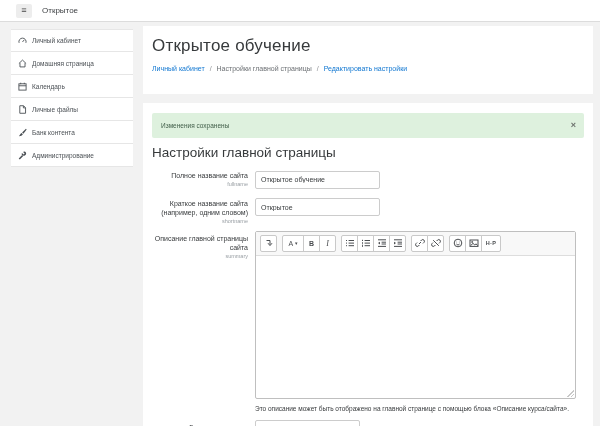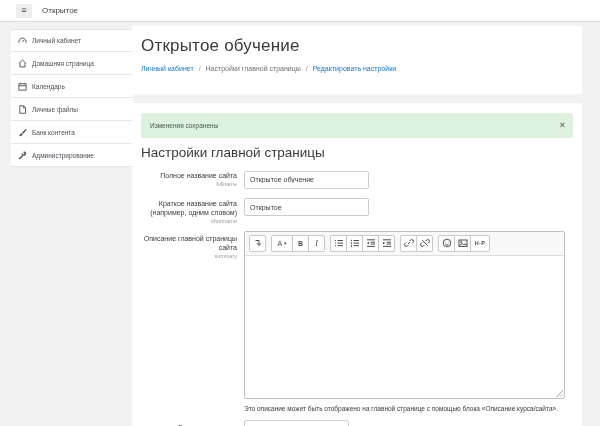--- a/index.html
+++ b/index.html
@@ -28,21 +28,21 @@
   .nav-list { margin:6px 0 0 11px; width:122px; }
   .nav-item {
     height:23px; background:#fff; border-bottom:1px solid #e6e6e6;
     display:flex; align-items:center; padding-left:7px; cursor:pointer;
   }
   .nav-item:first-child { border-top:1px solid #e6e6e6; }
   .nav-item .nicon { width:9px; height:9px; margin-right:5px; flex:none; color:#4b5055; }
   .nav-item .nicon svg { display:block; width:9px; height:9px; }
   .nav-item .nlabel { font-size:6.5px; color:#4b5055; white-space:nowrap; }
   
-  .main { position:absolute; top:23px; left:122px; width:467px; bottom:0; }
+  .main { position:absolute; top:23px; left:133px; width:467px; bottom:0; }
   .card { background:#fff; width:450px; margin-left:10px; }
   .card-header { margin-top:3px; height:68px; padding:10px 9px 0 9px; }
   .page-title { font-size:17px; font-weight:400; color:#373a3c; letter-spacing:.2px; }
   .breadcrumb { margin-top:9px; font-size:7px; color:#6b6f73; }
   .breadcrumb a { color:#1177d1; text-decoration:none; cursor:pointer; }
   .breadcrumb .sep { margin:0 3px; color:#8a8d90; }
   .card-body { margin-top:9px; padding:10px 9px 20px 9px; min-height:340px; }
   
   .alert {
     height:25px; background:#def1de; border-radius:2px;

